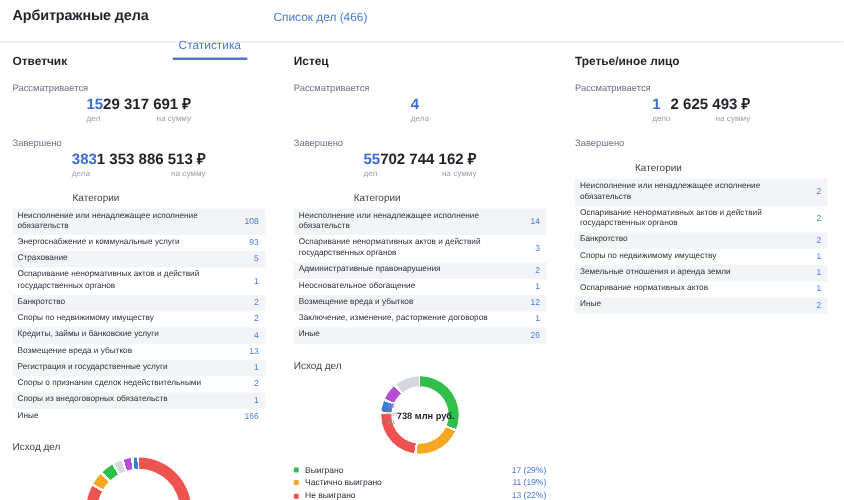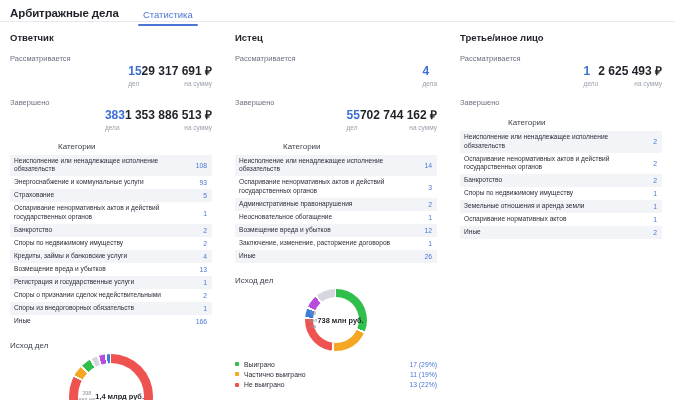--- a/index.html
+++ b/index.html
@@ -7,21 +7,21 @@
     width: 675px; height: 400px;
     background: #ffffff;
     font-family: "Liberation Sans", sans-serif;
     color: #1f2229;
     overflow: hidden;
   }
   body { position: relative; }
 
   
   .tabbar {
-    height: 22px;
+    height: 34px;
     display: flex;
     align-items: flex-start;
     padding: 4px 10px 0 10px;
     border-bottom: 1px solid #e7e9ef;
     gap: 0;
   }
   .app-title {
     font-size: 11.5px;
     font-weight: 700;
     color: #1f2229;
@@ -33,21 +33,21 @@
   .tab {
     font-size: 9.5px;
     color: #4a77d4;
     padding: 4px 2px 6px 2px;
     margin-right: 22px;
     white-space: nowrap;
     cursor: pointer;
     position: relative;
     top: 1px;
   }
-  .tab.active { color: #4a77d4; }
+  .tab.active { color: #4a77d4; margin-top: 22px; }
   .tab.active::after {
     content: "";
     position: absolute;
     left: -3px; right: -3px; bottom: 0px;
     height: 2px;
     background: #4a77d4;
     border-radius: 1px;
   }
 
   
@@ -70,21 +70,21 @@
 
   
   .metric { margin-bottom: 11px; }
   .metric-label {
     font-size: 7.5px;
     color: #6b7180;
     margin-bottom: 2px;
   }
   .metric-row {
     display: flex;
-    justify-content: flex-end;
+    justify-content: center;
     align-items: baseline;
   }
   .metric-left { text-align: left; }
   .metric-right { text-align: right; }
   .metric-count {
     font-size: 12px;
     font-weight: 700;
     color: #3b6fd4;
     line-height: 1.15;
   }
@@ -188,20 +188,21 @@
   }
   .legend-label { color: #2b2f3a; flex: 1 1 auto; }
   .legend-value { color: #4a77d4; flex: 0 0 auto; text-align: right; }
 </style>
 </head>
 <body>
 
 <div class="tabbar">
   <div class="app-title">Арбитражные дела</div>
   <div class="tab active">Статистика</div>
+  <div class="tab">Список дел (466)</div>
 </div>
 
 <div class="columns">
 
   <div class="col">
     <div class="col-title">Ответчик</div>
 
     <div class="metric">
       <div class="metric-label">Рассматривается</div>
       <div class="metric-row">

